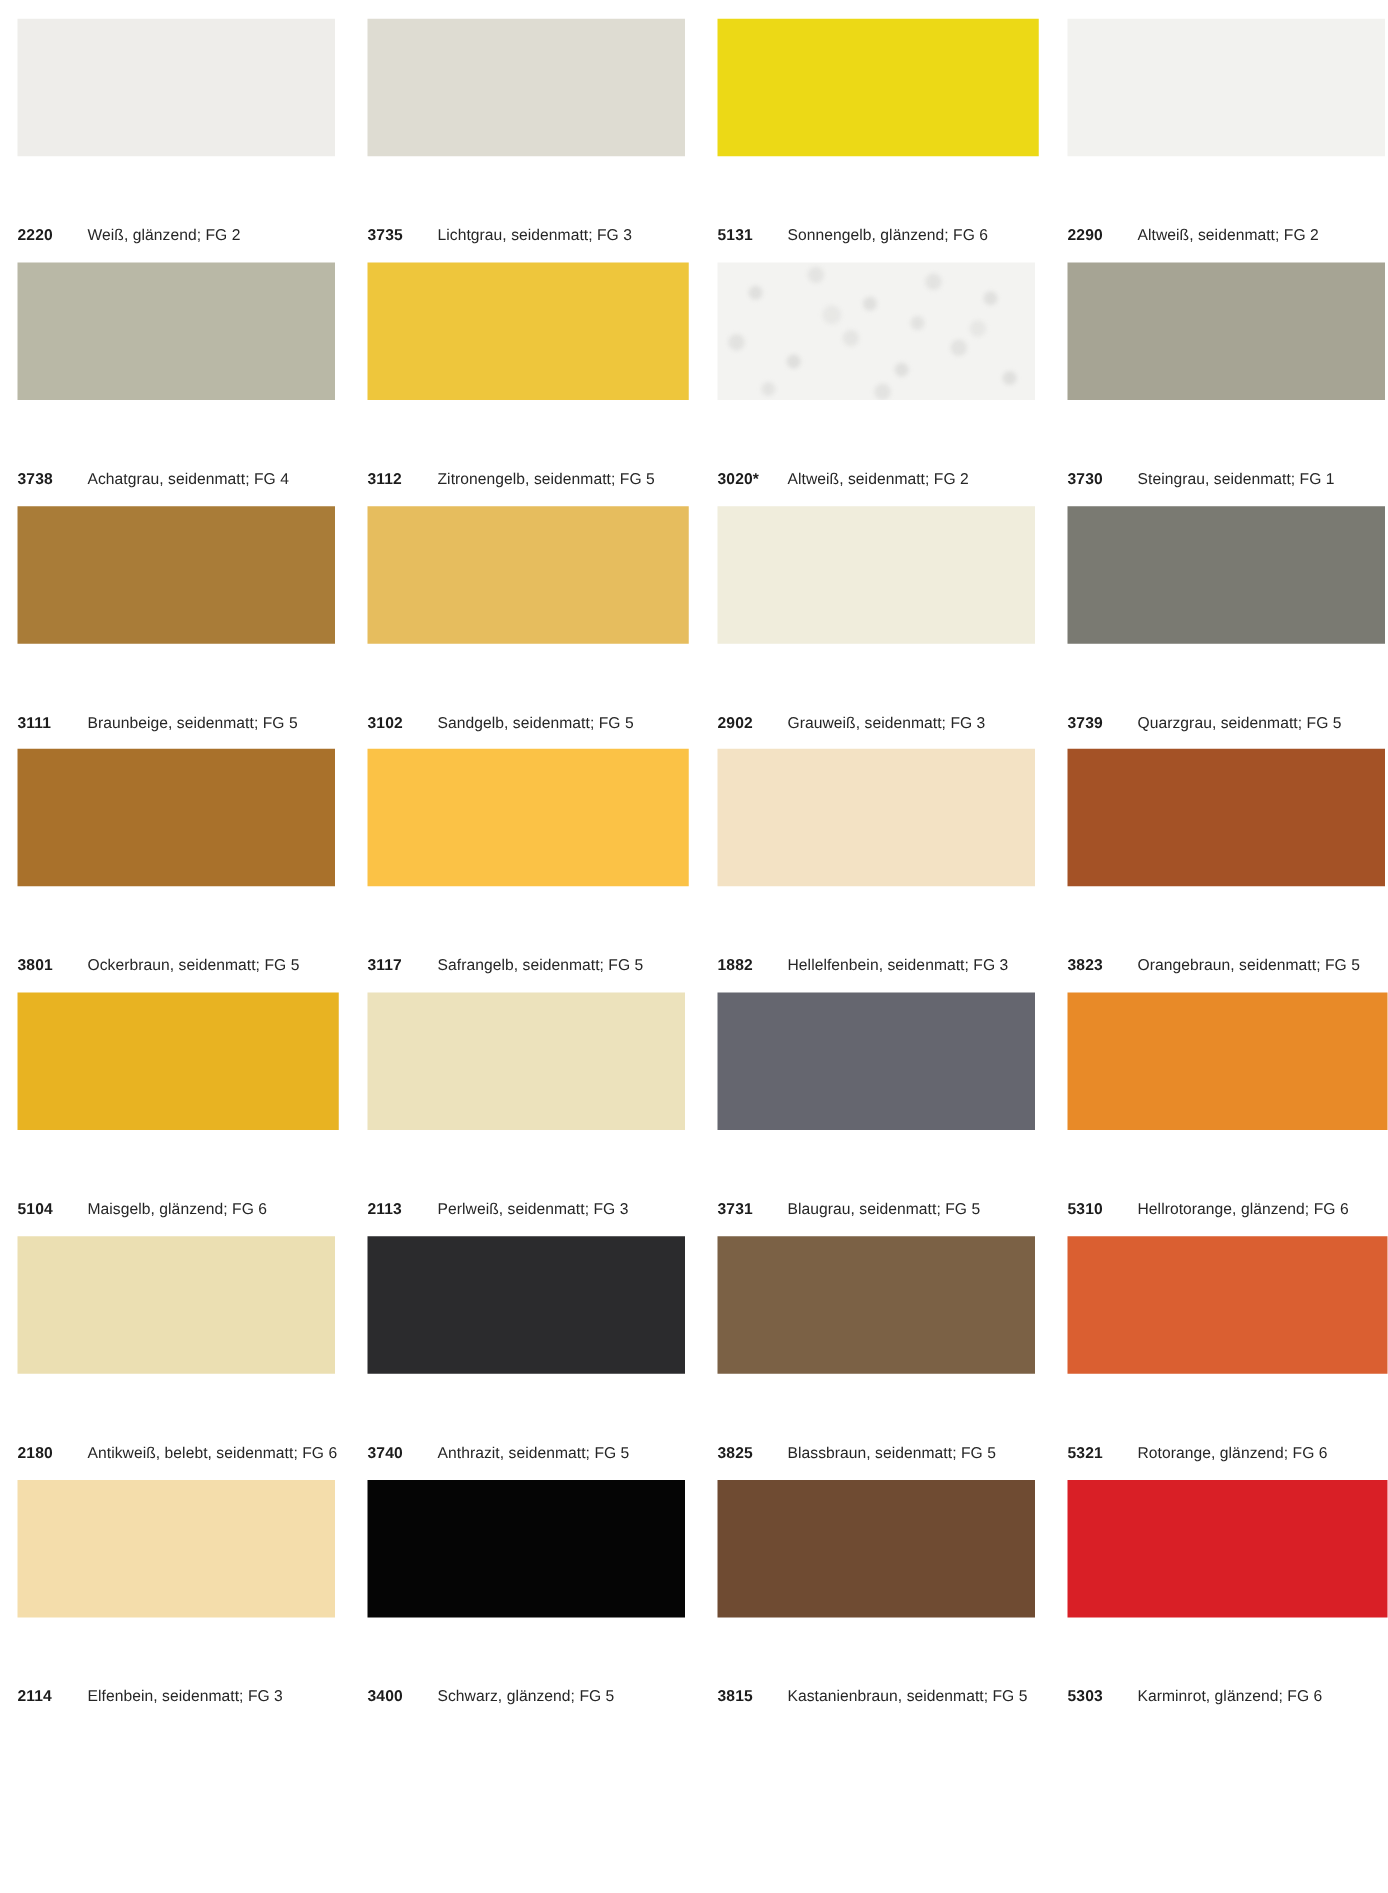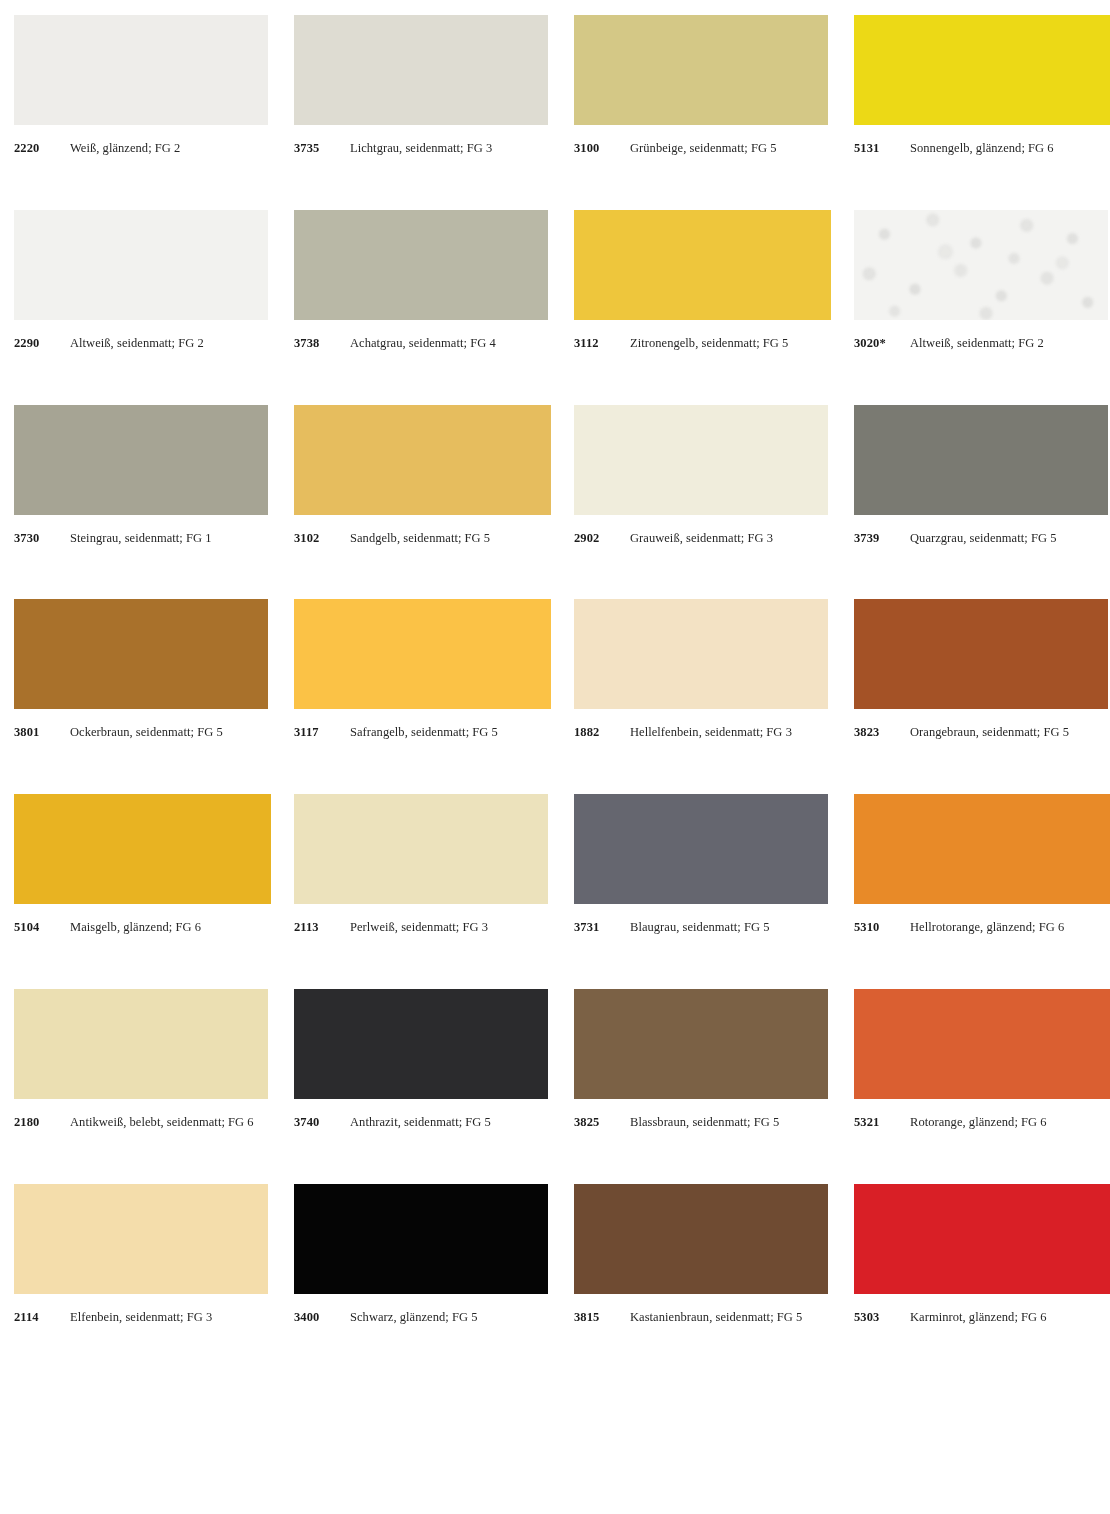--- a/index.html
+++ b/index.html
@@ -12,21 +12,20 @@
     height: 1514px;
     font-family: "Liberation Sans", sans-serif;
     overflow: hidden;
   }
 
   #swatch-chart {
     width: 938px;
     height: 1514px;
     position: relative;
     box-sizing: border-box;
-    font-family: Liberation Serif, serif;
   }
 
   .swatch-grid {
     display: grid;
     grid-template-columns: 280px 280px 280px 280px;
     grid-auto-rows: 194.8px;
     width: 1120px;
     padding-left: 14px;
     padding-top: 15px;
     box-sizing: border-box;
@@ -92,20 +91,21 @@
     letter-spacing: 0.1px;
     width: 56px;
     flex: 0 0 56px;
   }
 
   .swatch-desc {
     font-size: 12.5px;
     font-weight: normal;
     color: #262626;
     letter-spacing: 0.05px;
+    margin-top: 40px;
   }
 </style>
 </head>
 <body>
 
 <div id="swatch-chart">
   <div class="swatch-grid" id="grid">
       <div class="swatch-cell col-1">
         <div class="swatch-chip" style="background-color: rgb(238, 237, 234);"></div>
         <div class="swatch-caption">
@@ -113,27 +113,20 @@
           <span class="swatch-desc">Weiß, glänzend; FG 2</span>
         </div>
       </div>
       <div class="swatch-cell col-2">
         <div class="swatch-chip" style="background-color: rgb(222, 220, 210);"></div>
         <div class="swatch-caption">
           <span class="swatch-code">3735</span>
           <span class="swatch-desc">Lichtgrau, seidenmatt; FG 3</span>
         </div>
       </div>
-      <div class="swatch-cell col-3">
-        <div class="swatch-chip" style="background-color: rgb(212, 200, 134);"></div>
-        <div class="swatch-caption">
-          <span class="swatch-code">3100</span>
-          <span class="swatch-desc">Grünbeige, seidenmatt; FG 5</span>
-        </div>
-      </div>
       <div class="swatch-cell col-4">
         <div class="swatch-chip" style="background-color: rgb(236, 217, 22);"></div>
         <div class="swatch-caption">
           <span class="swatch-code">5131</span>
           <span class="swatch-desc">Sonnengelb, glänzend; FG 6</span>
         </div>
       </div>
       <div class="swatch-cell col-1">
         <div class="swatch-chip" style="background-color: rgb(242, 242, 239);"></div>
         <div class="swatch-caption">
@@ -162,20 +155,27 @@
           <span class="swatch-desc">Altweiß, seidenmatt; FG 2</span>
         </div>
       </div>
       <div class="swatch-cell col-2">
         <div class="swatch-chip" style="background-color: rgb(166, 164, 148);"></div>
         <div class="swatch-caption">
           <span class="swatch-code">3730</span>
           <span class="swatch-desc">Steingrau, seidenmatt; FG 1</span>
         </div>
       </div>
+      <div class="swatch-cell col-3">
+        <div class="swatch-chip" style="background-color: rgb(169, 124, 56);"></div>
+        <div class="swatch-caption">
+          <span class="swatch-code">3111</span>
+          <span class="swatch-desc">Braunbeige, seidenmatt; FG 5</span>
+        </div>
+      </div>
       <div class="swatch-cell col-4">
         <div class="swatch-chip" style="background-color: rgb(230, 189, 94);"></div>
         <div class="swatch-caption">
           <span class="swatch-code">3102</span>
           <span class="swatch-desc">Sandgelb, seidenmatt; FG 5</span>
         </div>
       </div>
       <div class="swatch-cell col-1">
         <div class="swatch-chip" style="background-color: rgb(240, 237, 220);"></div>
         <div class="swatch-caption">

